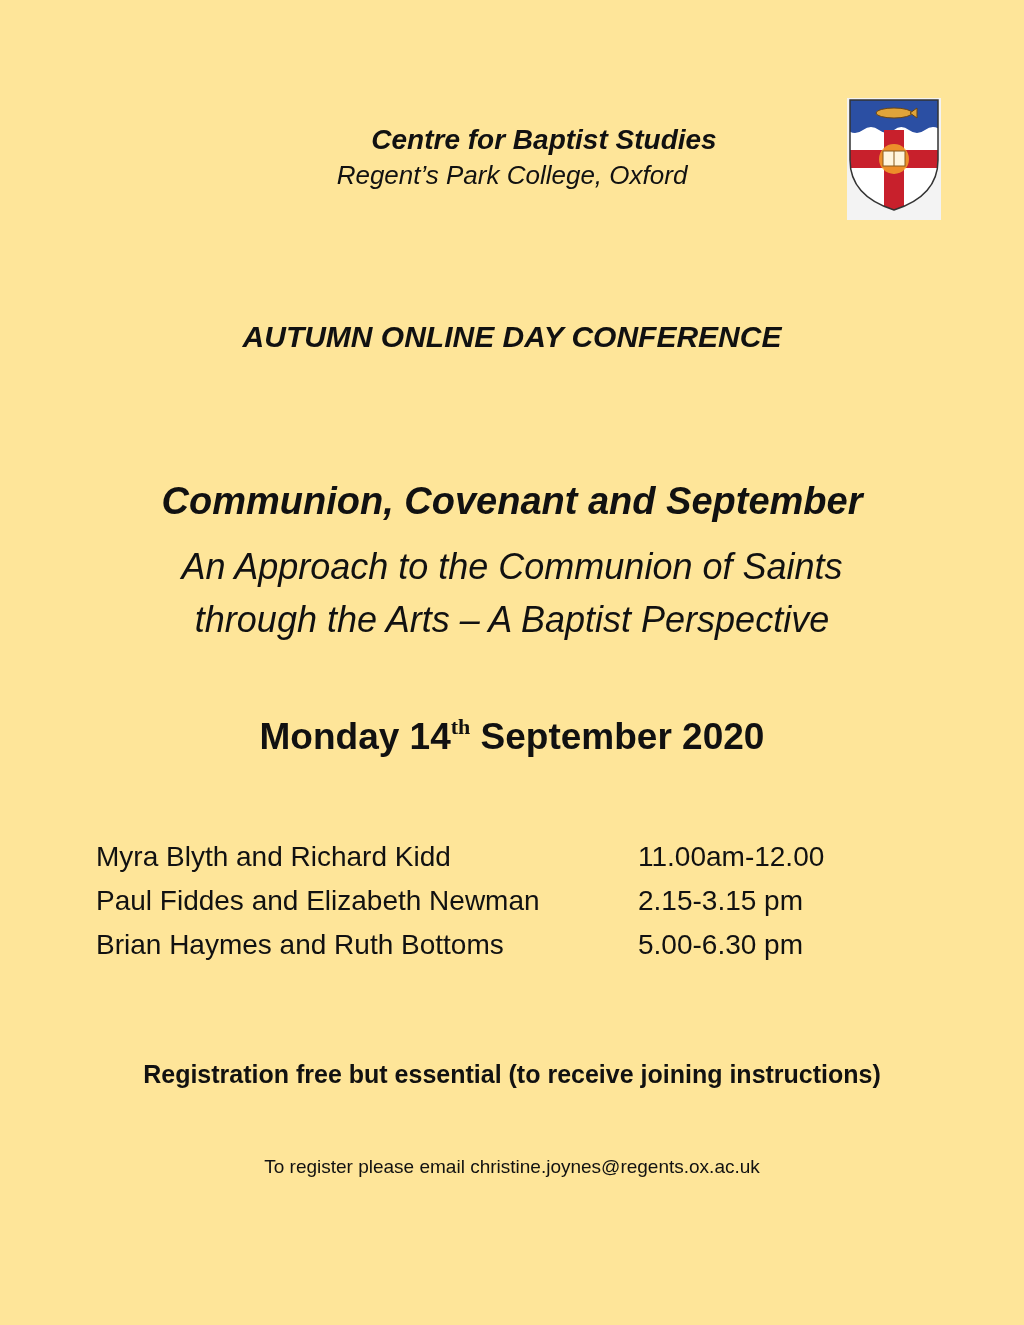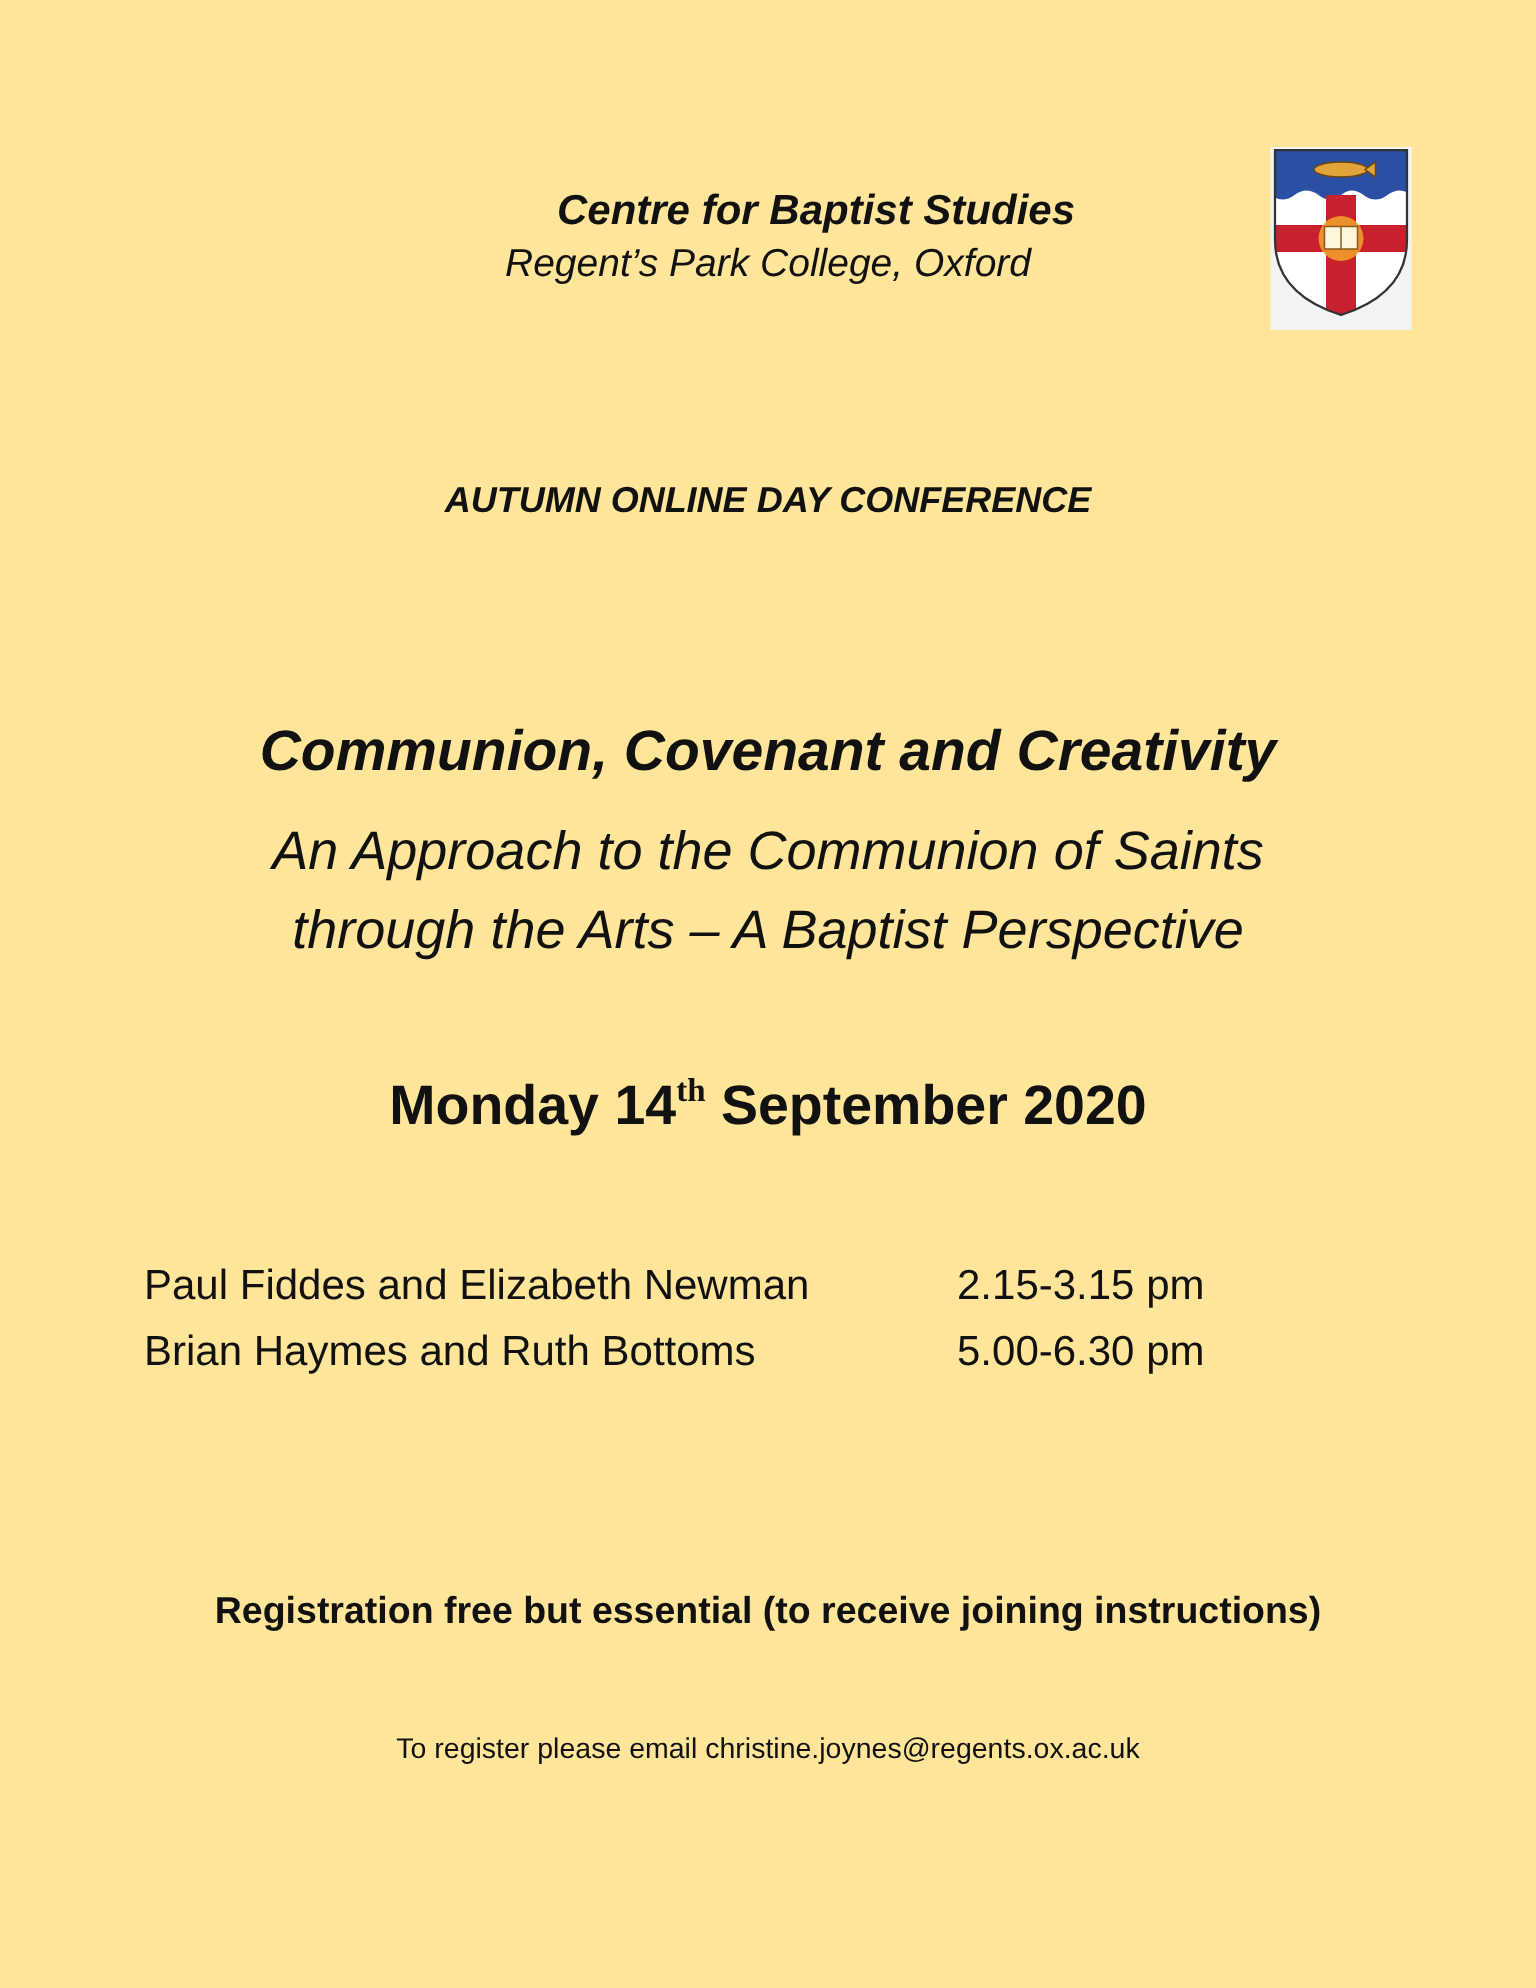--- a/index.html
+++ b/index.html
@@ -9,21 +9,21 @@
       position: relative;
       overflow: hidden;
       font-family: "Liberation Sans", sans-serif;
       color: #111;
     }
     .abs { position: absolute; }
     .center { left: 0; width: 1024px; text-align: center; }
     .org-name { top: 124px; font-size: 28px; font-weight: bold; font-style: italic; left: 0; width: 1024px; text-align:center;margin-left:32px; }
     .org-sub { top: 160px; font-size: 26px; font-style: italic; }
     .crest { left: 847px; top: 98px; width: 94px; height: 122px; background: #f3f3f3; }
-    .conf-type { top: 320px; font-size: 24px; font-weight: bold; font-style: italic; }
+    .conf-type { top: 320px; font-size: 30px; font-weight: bold; font-style: italic; }
     .title { top: 480px; font-size: 38px; font-weight: bold; font-style: italic; }
     .subtitle { top: 540px; font-size: 36px; font-style: italic; line-height: 53px; }
     .date { top: 716px; font-size: 37px; font-weight: bold; }
     .date sup { font-size: 22px; vertical-align: 15px; line-height: 0; font-family: Liberation Serif, serif; }
     .schedule { left: 96px; top: 835px; }
     .sched-row { display: flex; height: 44px; align-items: center; font-size: 28px; }
     .sched-name { width: 542px; }
     .reg { top: 1060px; font-size: 25px; font-weight: bold; }
     .email-line { top: 1112px; font-size: 19px; margin-top: 44px; }
   </style>
@@ -50,29 +50,33 @@
       <line x1="47" y1="53" x2="47" y2="68" stroke="#8a5a1a" stroke-width="1"></line>
       <ellipse cx="47" cy="15" rx="18" ry="5" fill="#e0a43a" stroke="#6b4512" stroke-width="1"></ellipse>
       <path d="M63 15 L70 10 L70 20 Z" fill="#e0a43a" stroke="#6b4512" stroke-width="1"></path>
     </g>
     <path d="M3 2 H91 V62 Q91 98 47 112 Q3 98 3 62 Z" fill="none" stroke="#333" stroke-width="1.5"></path>
   </svg>
 </div>
 
 <div class="abs center conf-type">AUTUMN ONLINE DAY CONFERENCE</div>
 
-<div class="abs center title">Communion, Covenant and Creativity</div>
+<div class="abs center title">Communion, Covenant and September</div>
 <div class="abs center subtitle">
   <div>An Approach to the Communion of Saints</div>
   <div>through the Arts – A Baptist Perspective</div>
 </div>
 
 <div class="abs center date"><span>Monday 14</span><sup>th</sup><span> September 2020</span></div>
 
 <div class="abs schedule">
+  <div class="sched-row">
+    <span class="sched-name">Myra Blyth and Richard Kidd</span>
+    <span>11.00am-12.00</span>
+  </div>
   <div class="sched-row">
     <span class="sched-name">Paul Fiddes and Elizabeth Newman</span>
     <span>2.15-3.15 pm</span>
   </div>
   <div class="sched-row">
     <span class="sched-name">Brian Haymes and Ruth Bottoms</span>
     <span>5.00-6.30 pm</span>
   </div>
 </div>
 

